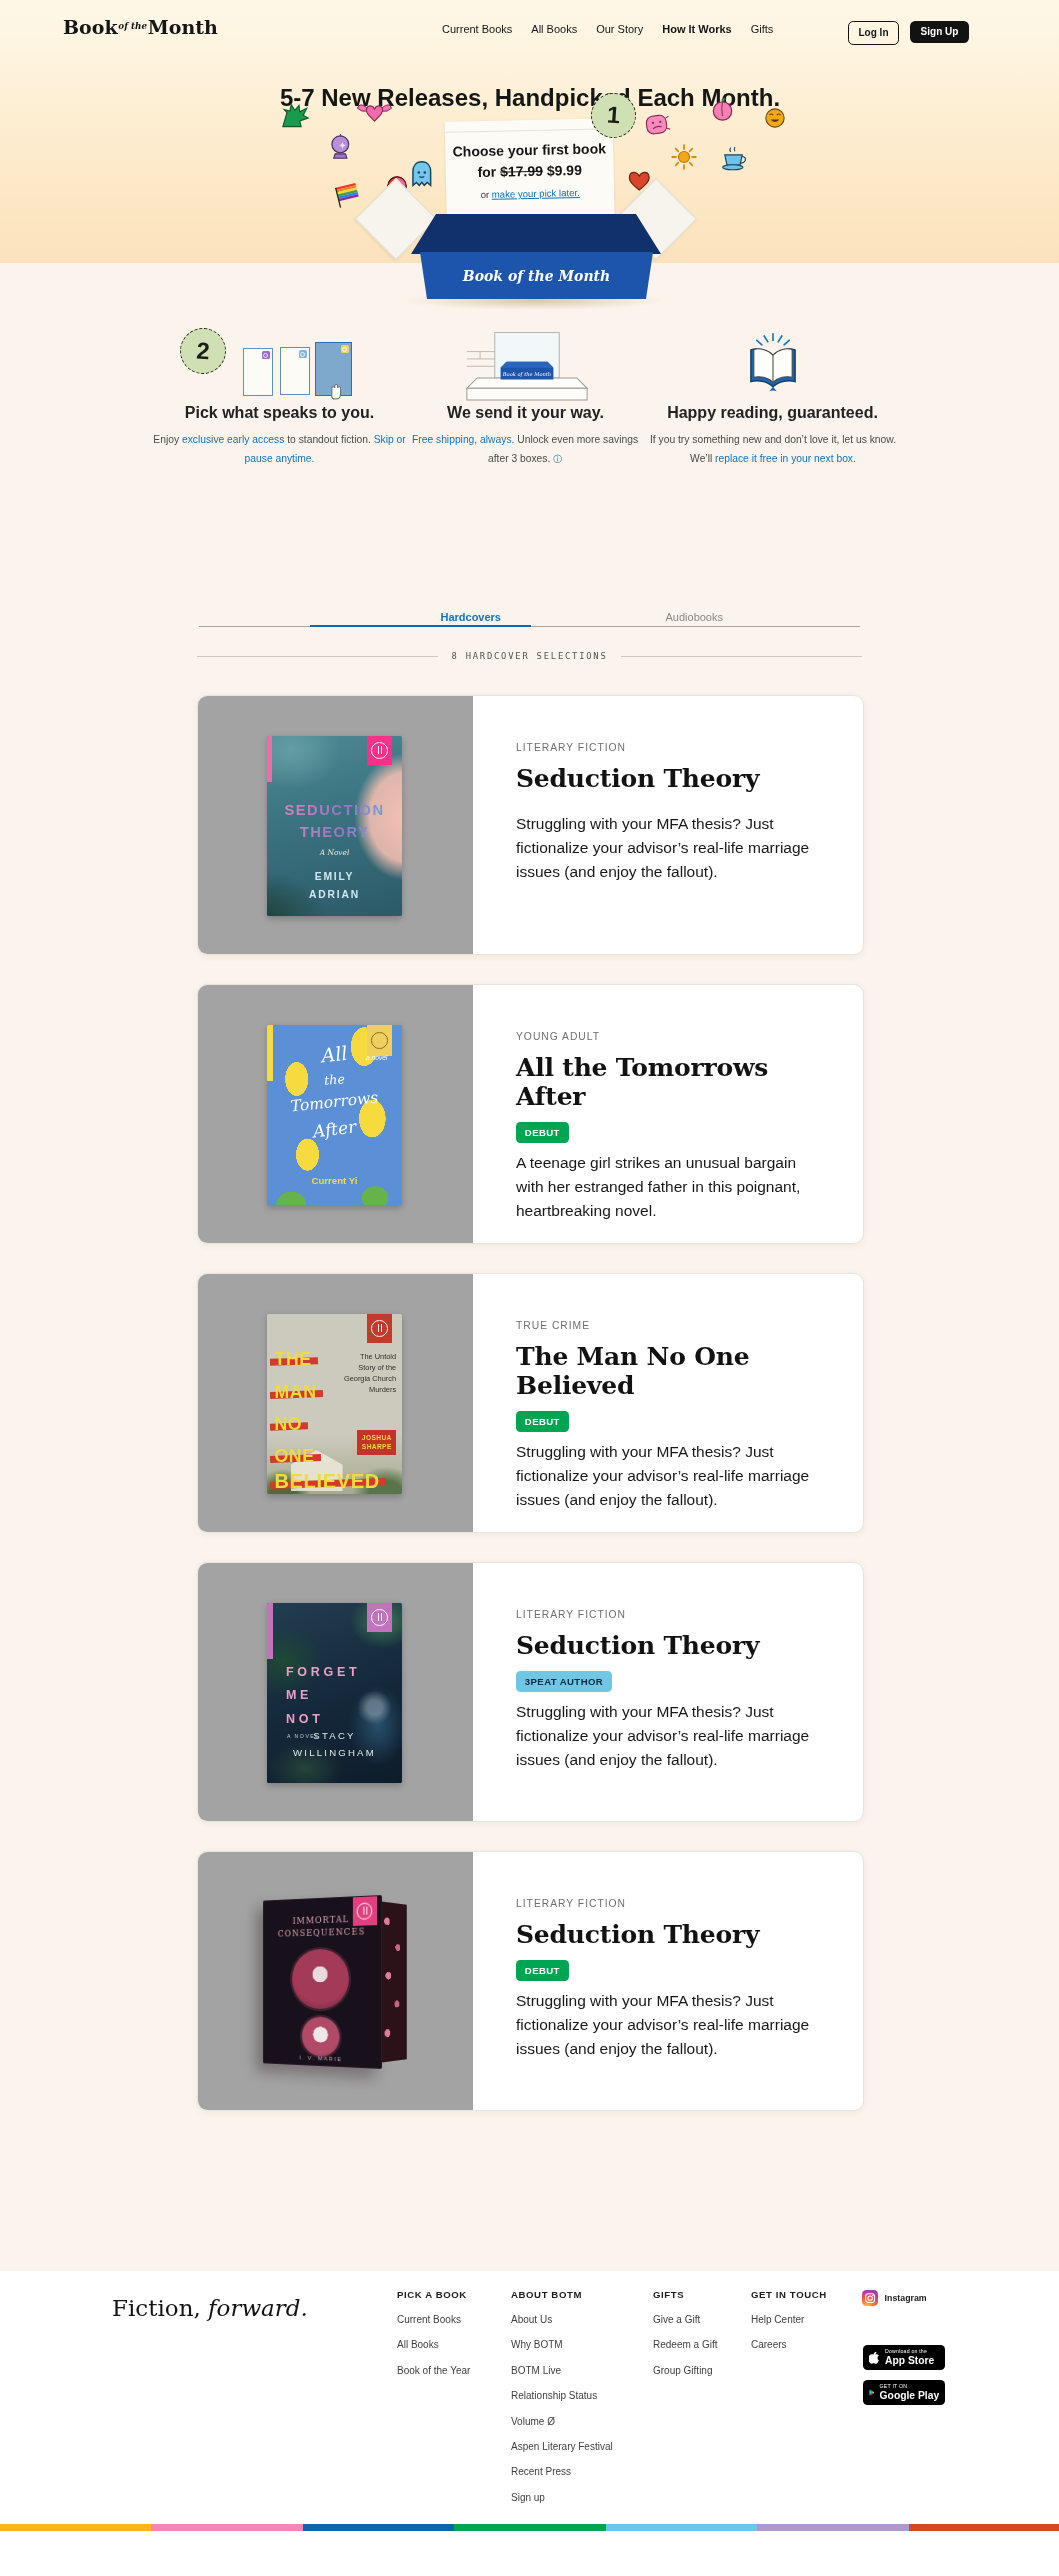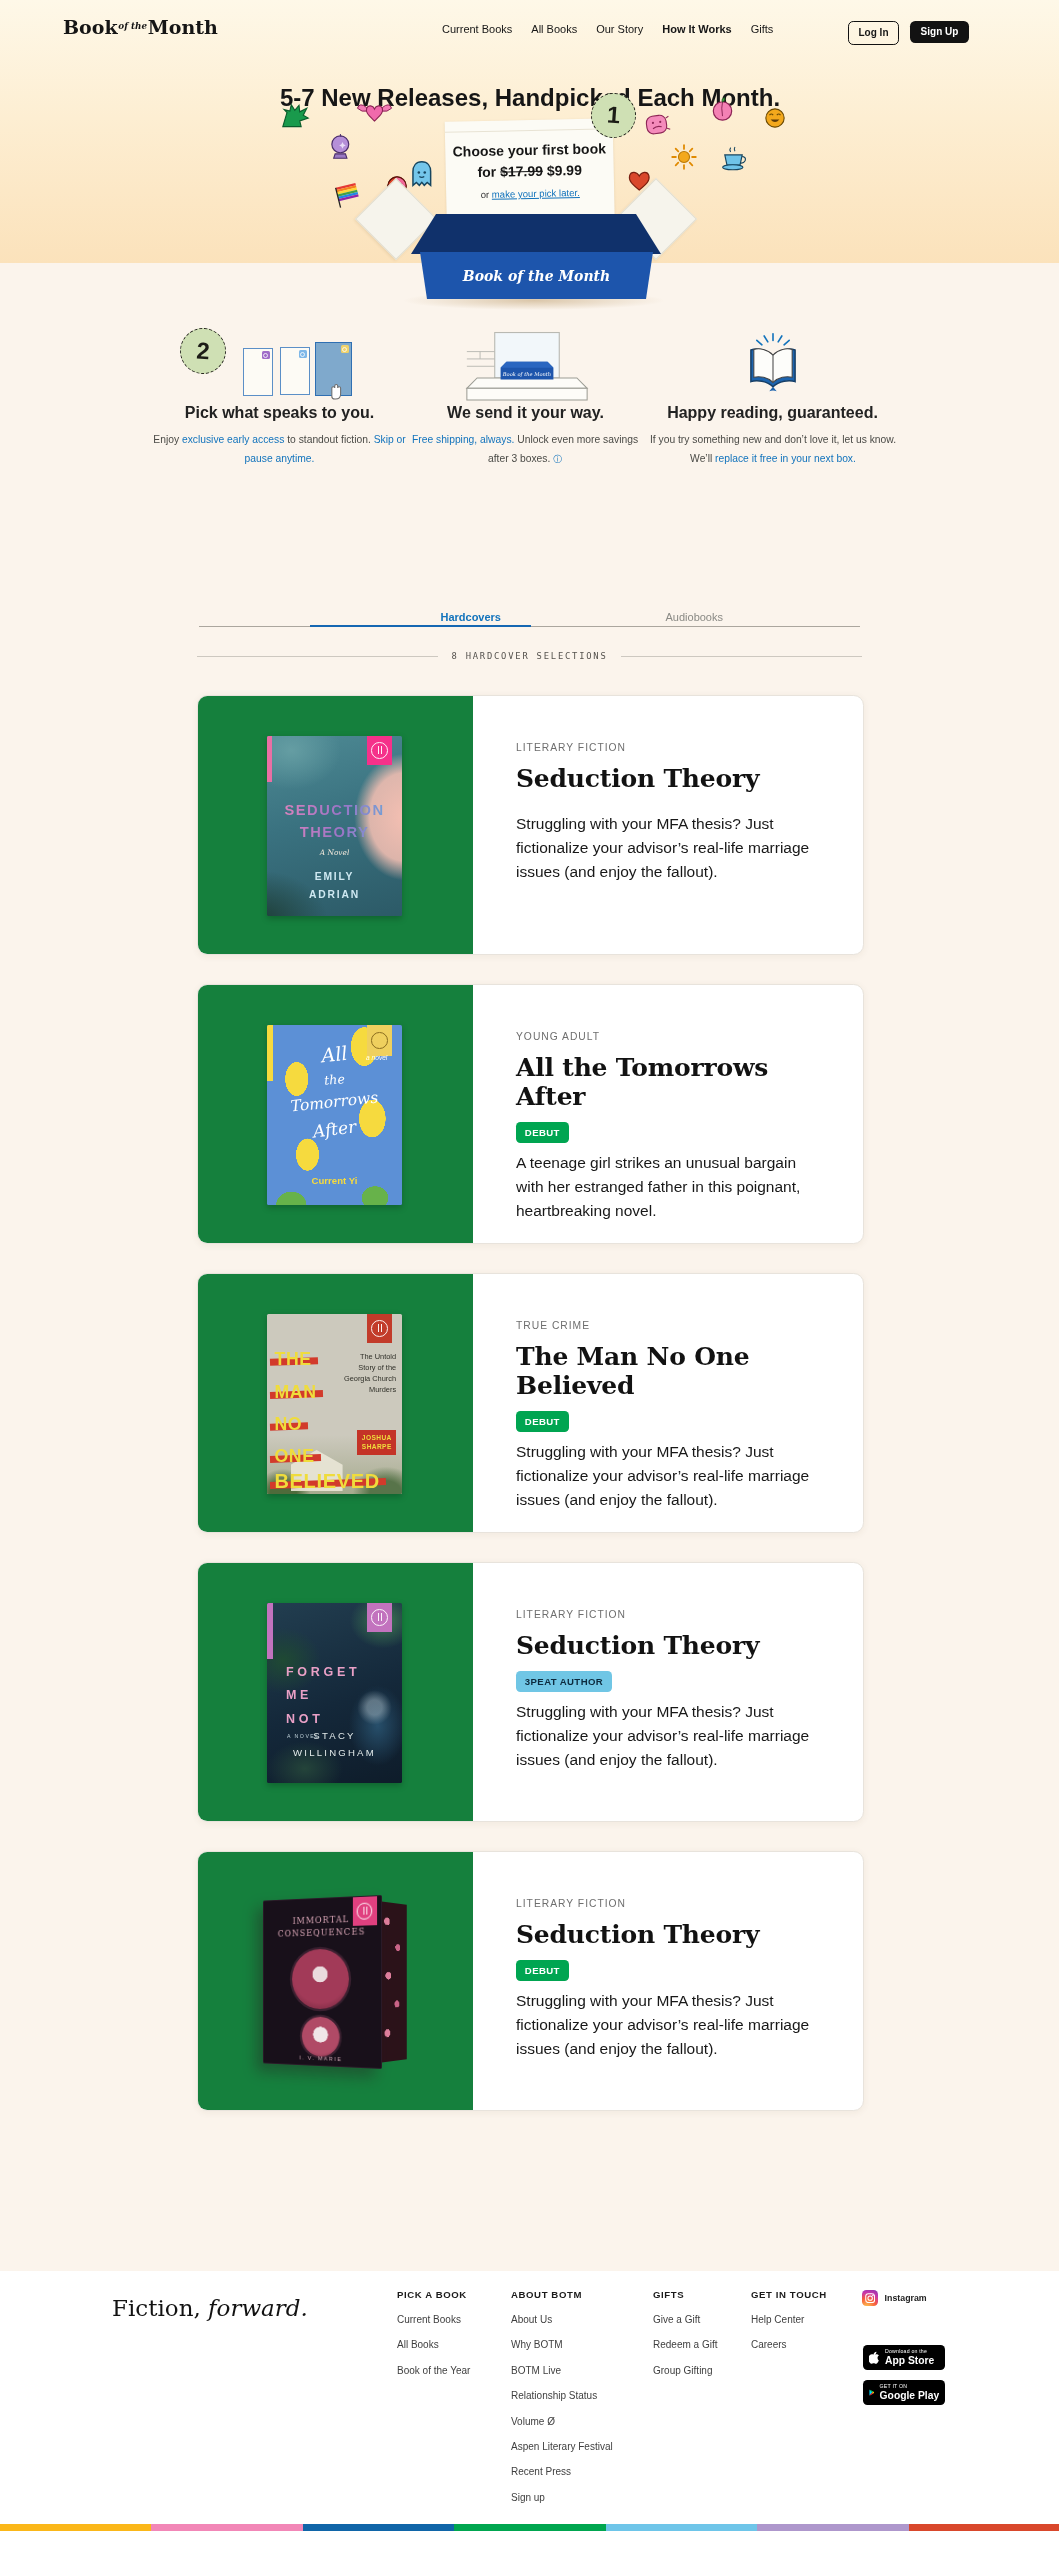--- a/index.html
+++ b/index.html
@@ -62,21 +62,21 @@
   .tab-line{position:absolute;left:199px;top:626px;width:661px;height:0.7px;background:#ABA69E;}
   .tab-bar{position:absolute;left:310px;top:625px;width:221px;height:2.2px;background:#1567B2;}
   .selections{position:absolute;left:197px;top:651px;width:665px;display:flex;align-items:center;gap:13.2px;}
   .selections .line{flex:1;height:0.7px;background:#CDC8C0;}
   .selections .txt{font-family:"DejaVu Sans Mono",monospace;font-size:8.8px;letter-spacing:1.8px;color:#55524E;white-space:nowrap;}
 
   
   .cards{position:absolute;left:197px;top:695px;width:665px;}
   .card{position:relative;width:665px;height:258px;margin-bottom:29px;border-radius:10.3px;overflow:hidden;
         border:0.7px solid #E8E3DC;background:#fff;box-shadow:0 1.5px 7.4px rgba(80,60,40,.06);display:flex;}
-  .card-left{position:relative;width:275px;height:100%;background:#15803d;flex:none;}
+  .card-left{position:relative;width:275px;height:100%;background:#a3a3a3;flex:none;}
   .card-info{flex:1;padding:46px 29px 0 43px;}
   .category{font-size:10.3px;letter-spacing:1px;color:#6E6E6E;}
   .book-title{font-family:"DejaVu Serif",serif;font-size:25px;font-weight:bold;color:#121212;margin-top:11px;letter-spacing:-0.2px;}
   .badge{display:inline-block;font-size:9.6px;font-weight:bold;letter-spacing:0.4px;padding:5.2px 8.8px;border-radius:4.4px;margin-top:11px;}
   .badge.green{background:#00A551;color:#fff;}
   .badge.blue{background:#70C6E5;color:#0D2B3E;}
   .desc{font-size:15.5px;line-height:24px;color:#181818;margin-top:8px;max-width:309px;}
   .desc.nobadge{margin-top:19px;}
 
   .cover{position:absolute;left:69px;top:40px;width:135px;height:180px;border-radius:1.5px;overflow:hidden;

